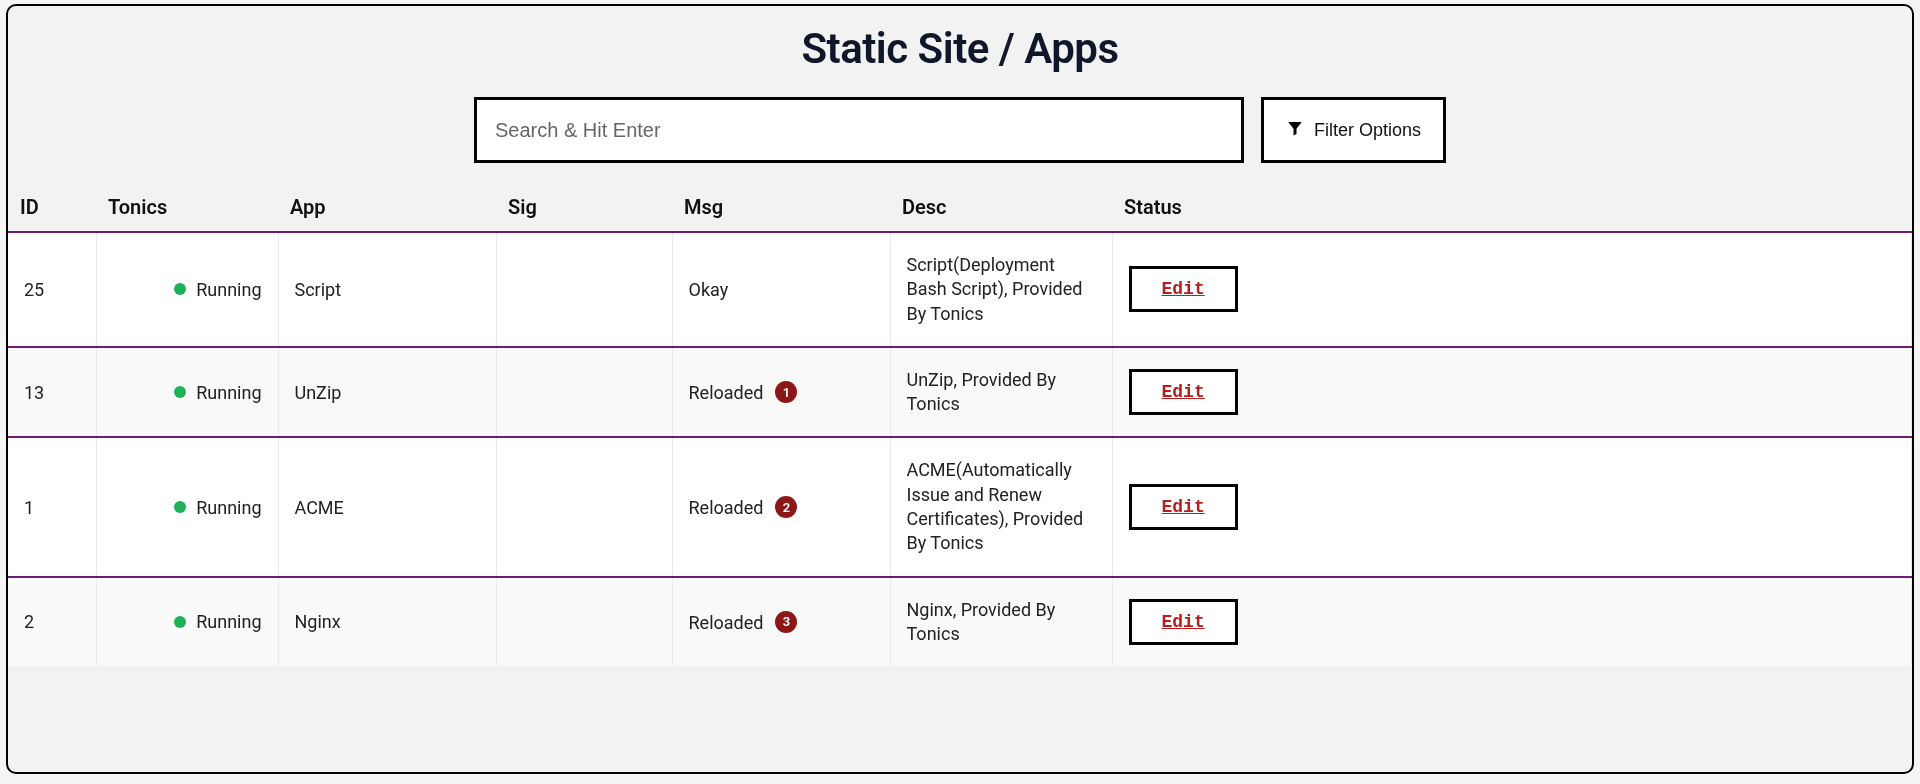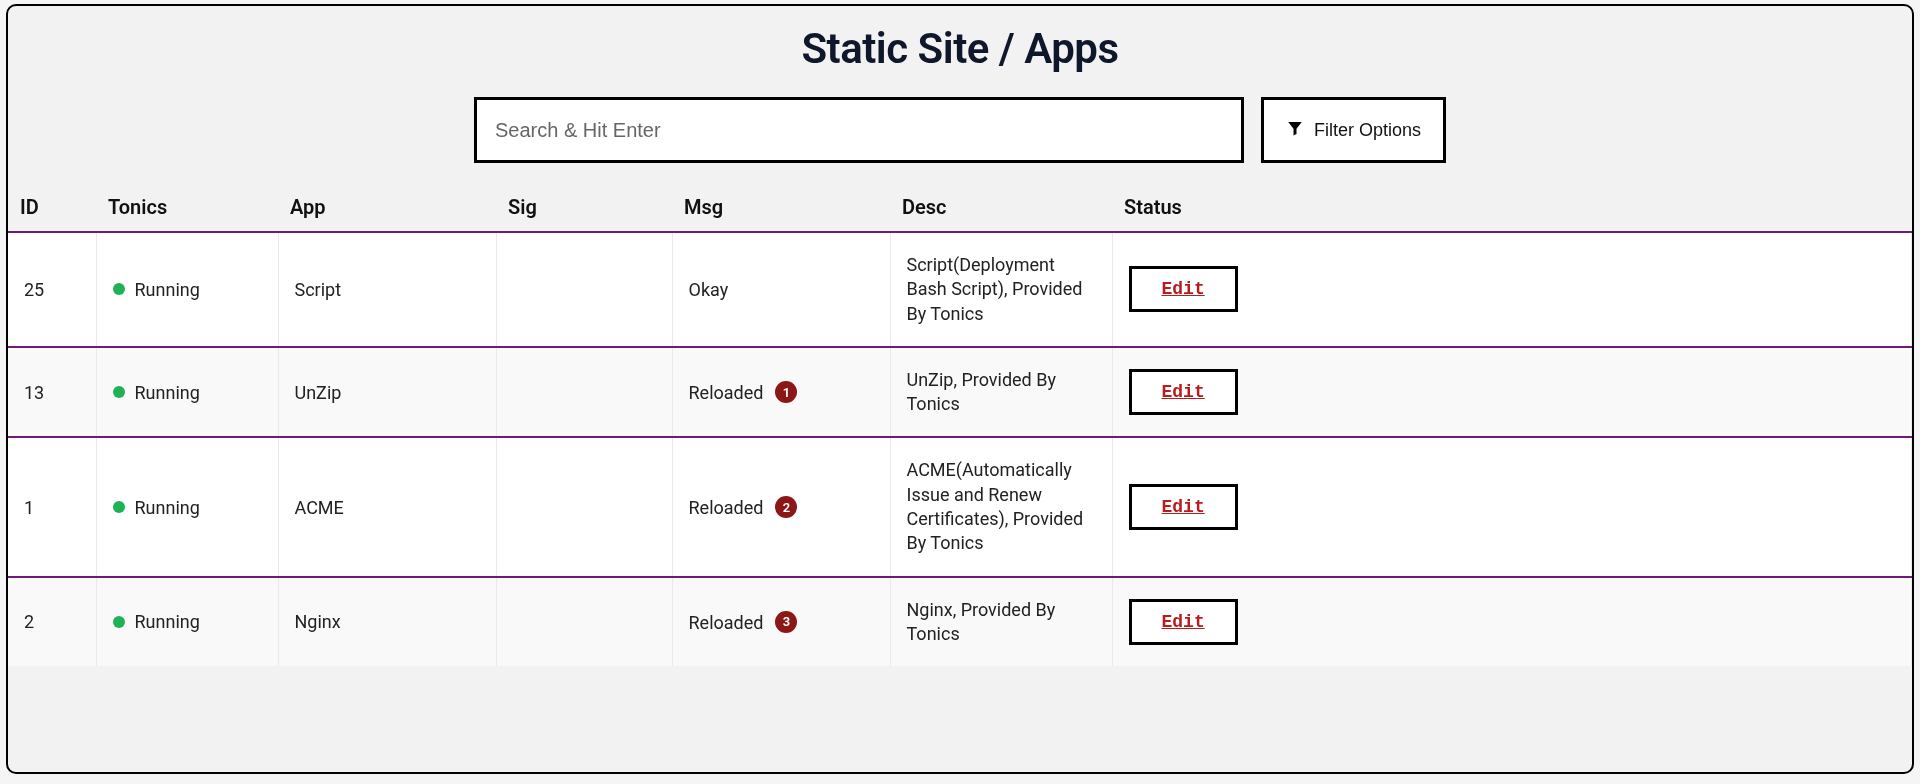--- a/index.html
+++ b/index.html
@@ -82,21 +82,21 @@
     .table tbody tr:nth-child(even) td { background: #f9f9f9; }
 
     col.id   { width: 88px; }
     col.stat { width: 182px; }
     col.app  { width: 218px; }
     col.sig  { width: 176px; }
     col.msg  { width: 218px; }
     col.desc { width: 222px; }
     col.act  { width: auto; }
 
-    .status-cell { display: flex; align-items: center; gap: 10px; }
+    .status-cell { display: flex; align-items: center; gap: 10px; justify-content: flex-end; }
     .dot-green {
       width: 12px; height: 12px; border-radius: 50%;
       background: #1fb155;
       display: inline-block;
     }
     .msg-cell { display: flex; align-items: flex-end; gap: 12px; }
     .badge {
       width: 22px; height: 22px; border-radius: 50%;
       background: #8c1717;
       color: #fff;

